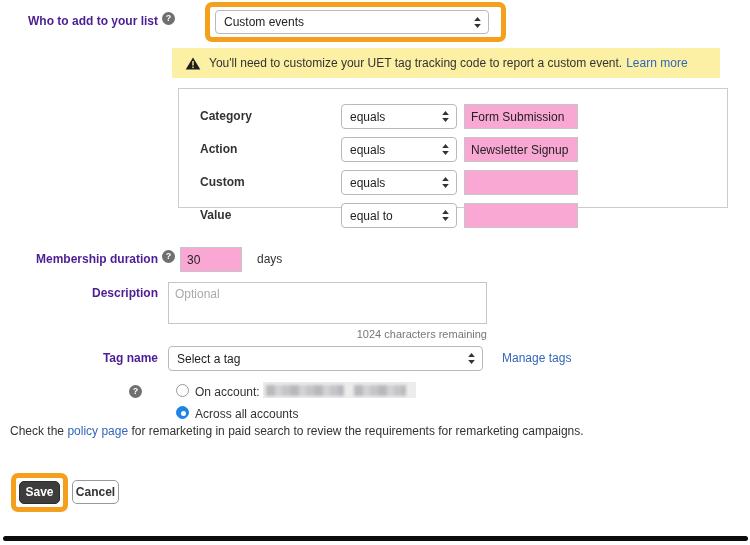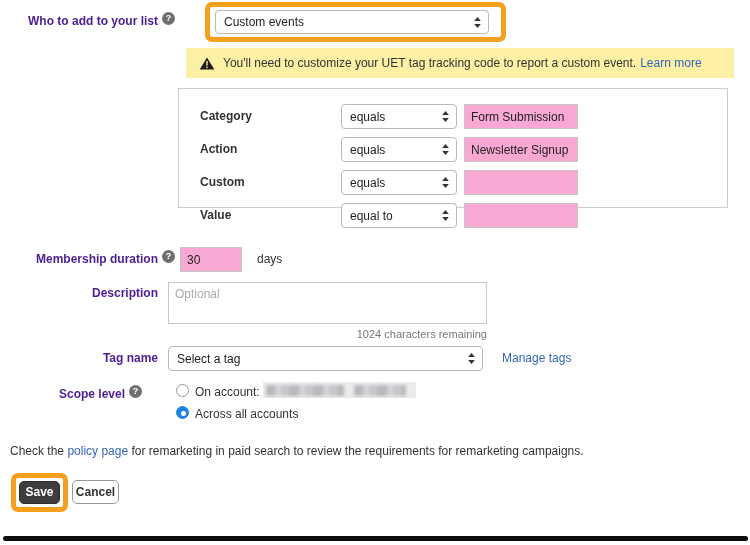--- a/index.html
+++ b/index.html
@@ -17,21 +17,21 @@
   
   .sel { position:absolute; background:#fff; border:1px solid #b9b9b9; border-radius:4px;
          display:flex; align-items:center; justify-content:space-between; padding:0 6px 0 8px;
          font-size:12px; color:#222; cursor:default; }
   .sel .stepper { display:flex; align-items:center; }
 
   .txt { position:absolute; border:1px solid #c6c6c6; background:#f9a8d4; font-family:"Liberation Sans",sans-serif;
          font-size:12px; color:#222; padding:0 6px; }
 
   
-  .warn { position:absolute; left:186px; top:48px; width:548px; height:30px; background:#FBF0A3;
+  .warn { position:absolute; left:172px; top:48px; width:548px; height:30px; background:#FBF0A3;
           display:flex; align-items:center; padding-left:13px; font-size:12px; color:#333; }
   .warn .wicon { margin-right:8px; display:flex; }
 
   a.link { color:#3366BB; text-decoration:none; cursor:pointer; }
 
   
   .tbl { position:absolute; left:178px; top:88px; width:550px; height:120px; border:1px solid #ccc; background:#fff; }
   .trow { position:absolute; left:0; width:100%; height:25px; }
   .trow .rlabel { position:absolute; left:21px; top:5px; font-size:12px; font-weight:bold; color:#333; }
   .trow .rsel { left:162px; top:0; width:116px; height:25px; }
@@ -54,21 +54,21 @@
                      border-radius:50%; background:#fff; }
   .rlab { position:absolute; font-size:12px; color:#333; }
 
   .redacted { position:absolute; left:263px; top:382px; width:153px; height:16px; background:#ececec;
               display:flex; align-items:center; gap:10px; padding:0 3px; overflow:hidden; }
   .redacted .blk { height:11px; border-radius:1px; filter:blur(1.5px);
                    background:repeating-linear-gradient(90deg,#b9b9bd 0 9px,#d2d2d6 9px 16px,#c5c5c9 16px 24px); }
   .redacted .blk.b1 { width:78px; }
   .redacted .blk.b2 { width:52px; }
 
-  .policy { position:absolute; left:10px; top:444px; font-size:12px; color:#333; }
+  .policy { position:absolute; left:10px; top:424px; font-size:12px; color:#333; }
 
   .btn { position:absolute; font-size:12px; font-weight:bold; text-align:center; border-radius:5px; cursor:pointer; }
   .btn.save { left:19px; top:481px; width:41px; height:23px; background:#3D3D3D; color:#fff;
               border:1px solid #2c2c2c; line-height:21px; }
   .btn.cancel { left:72px; top:480px; width:47px; height:24px; background:#fff; color:#333;
                 border:1px solid #999; line-height:22px; }
 
   .bottombar { position:absolute; left:3px; top:536px; width:745px; height:5px; background:#0c0c0c; border-radius:3px; }
 </style>
 </head>
@@ -176,21 +176,20 @@
     <span>Select a tag</span>
     <span class="stepper">
       <svg width="9" height="13" viewBox="0 0 9 13">
           <path d="M4.5 1 L7.8 5 H1.2 Z" fill="#333"></path>
           <path d="M4.5 12 L1.2 8 H7.8 Z" fill="#333"></path>
         </svg>
     </span>
   </div>
   <a class="link" style="position:absolute; left:502px; top:351px; font-size:12px;">Manage tags</a>
 
-  <div class="lbl" style="left:0; top:387px; width:125px;">Scope level</div>
   <div class="help" style="left:129px; top:385px;">?</div>
 
   <div class="radio" style="left:176px; top:384px;"></div>
   <span class="rlab" style="left:195px; top:385px;">On account:</span>
   <div class="redacted">
     <span class="blk b1"></span>
       <span class="blk b2"></span>
   </div>
 
   <div class="radio on" style="left:176px; top:406px;"></div>

